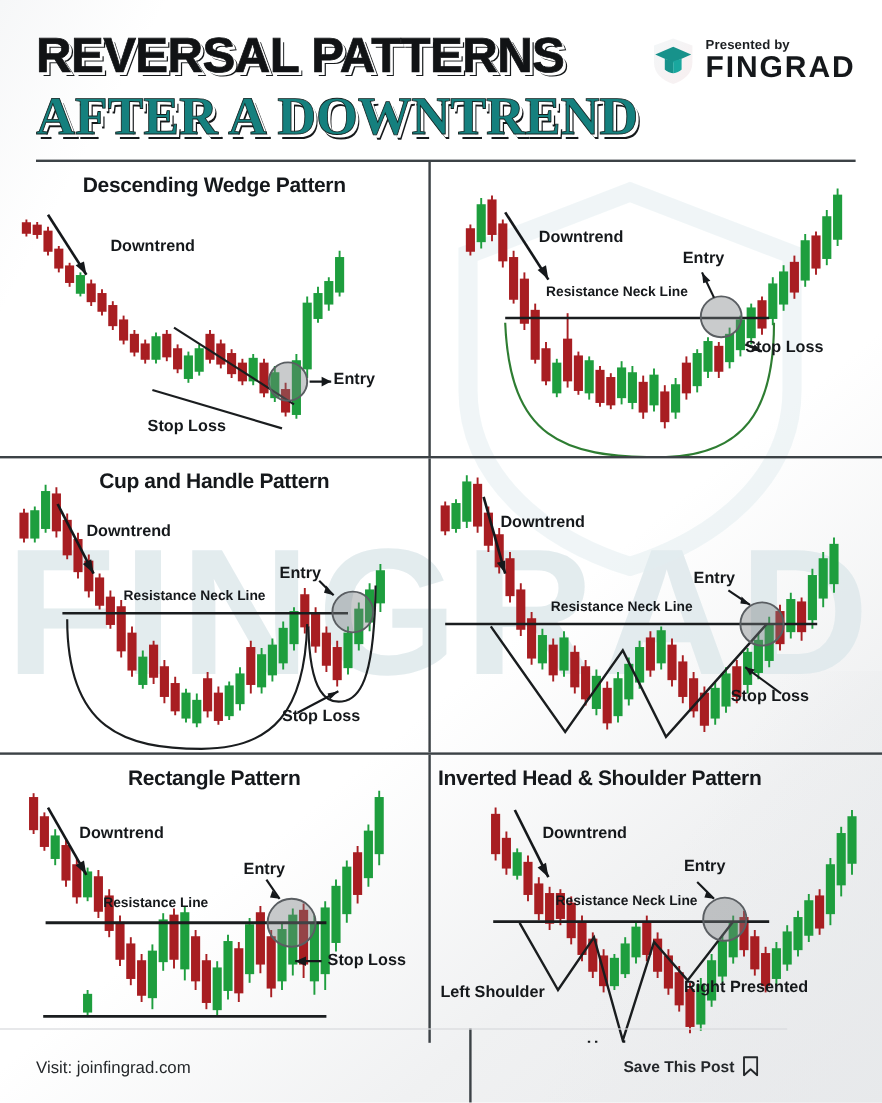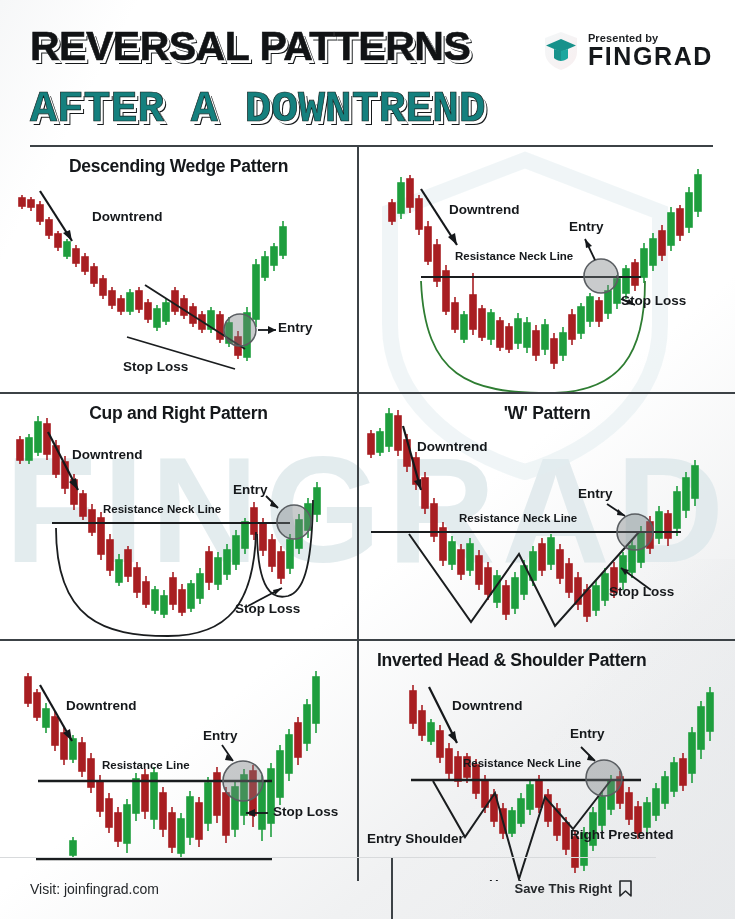--- a/index.html
+++ b/index.html
@@ -51,23 +51,23 @@
     color: #111315; font-family: "Liberation Sans", sans-serif;
     text-shadow: 2.5px 2.5px 0 #ffffff, 3.5px 3.5px 0 #16191b;
     -webkit-text-stroke: 0.6px #111315;
     white-space: nowrap;
   }
   .brand { display: flex; align-items: center; gap: 9px; padding-top: 5px; }
   .brand-text { line-height: 1.02; }
   .brand-pres { font-size: 11px; font-weight: 600; color: #1b1e21; letter-spacing: .1px; }
   .brand-name { font-size: 25px; font-weight: 700; color: #15181b; letter-spacing: 1.6px; }
   .title-sub {
-    margin-top: 16px;
+    margin-top: 4px;
     font-size: 45px; font-weight: 700; letter-spacing: -0.2px; line-height: 1;
-    color: #15807E; font-family: Liberation Mono, monospace;
+    color: #15807E; font-family: Liberation Serif, serif;
     text-shadow: 2.5px 2.5px 0 #ffffff, 3.5px 3.5px 0 #16191b;
     -webkit-text-stroke: 0.7px #14201f;
     white-space: nowrap;
   }
   .header-rule { margin: 13px 0 0 0; height: 2px; background: #3c4246; width: 100%; }
 
   
   .grid {
     position: relative; z-index: 2;
     margin-top: 0;
@@ -78,21 +78,21 @@
   }
   .vline { background: #3c4246; }
   .hline { background: #3c4246; grid-column: 1 / -1; }
   .panel { position: relative; overflow: hidden; }
   .panel-title {
     text-align: center; font-weight: 700; color: #15181b;
     font-size: 17.5px; letter-spacing: -0.3px; padding-top: 9px;
     font-family: "Liberation Sans", sans-serif;
     position: relative; z-index: 4;
   }
-  .panel-title.left-align { text-align: left; padding-left: 18px; }
+  .panel-title.left-align { text-align: left; padding-left: 6px; }
   .chart { position: absolute; inset: 0; }
   .lbl {
     position: absolute; font-weight: 700; color: #15181b;
     font-family: "Liberation Sans", sans-serif; z-index: 5; white-space: nowrap;
   }
   .lbl-md { font-size: 13.5px; }
   .lbl-sm { font-size: 11.5px; font-weight: 700; }
 
   
   .footer {
@@ -392,21 +392,21 @@
       </svg>
       <div class="lbl lbl-md" style="left:90px; top:55px;">Downtrend</div>
       <div class="lbl lbl-sm" style="left:96px; top:103px;">Resistance Neck Line</div>
       <div class="lbl lbl-md" style="left:210px; top:72px;">Entry</div>
       <div class="lbl lbl-md" style="left:262px; top:146px;">Stop Loss</div>
     </div>
 
     <div class="hline"></div>
 
     <div class="panel">
-      <div class="panel-title">Cup and Right Pattern</div>
+      <div class="panel-title">Cup and Handle Pattern</div>
       <svg class="chart" viewBox="0 0 357 245">
         <g stroke-width="1.6">
           <g stroke="#A81E22" fill="#A81E22">
             <line x1="20" y1="42" x2="20" y2="70"></line>
               <rect x="17" y="46" width="6" height="20"></rect>
           </g>
           <g stroke="#1E9E3E" fill="#1E9E3E">
             <line x1="29" y1="40" x2="29" y2="70"></line>
               <rect x="26" y="44" width="6" height="22"></rect>
             <line x1="38" y1="22" x2="38" y2="62"></line>
@@ -514,21 +514,20 @@
       </svg>
       <div class="lbl lbl-md" style="left:72px; top:53px;">Downtrend</div>
       <div class="lbl lbl-sm" style="left:103px; top:109px;">Resistance Neck Line</div>
       <div class="lbl lbl-md" style="left:233px; top:88px;">Entry</div>
       <div class="lbl lbl-md" style="left:235px; top:207px;">Stop Loss</div>
     </div>
 
     <div class="vline"></div>
 
     <div class="panel">
-      <div class="panel-title">'W' Pattern</div>
       <svg class="chart" viewBox="0 0 376 245">
         <g stroke-width="1.6">
           <g stroke="#A81E22" fill="#A81E22">
             <line x1="12" y1="36" x2="12" y2="64"></line>
               <rect x="9" y="40" width="6" height="20"></rect>
           </g>
           <g stroke="#1E9E3E" fill="#1E9E3E">
             <line x1="21" y1="34" x2="21" y2="62"></line>
               <rect x="18" y="38" width="6" height="20"></rect>
             <line x1="30" y1="14" x2="30" y2="58"></line>
@@ -656,20 +655,21 @@
       </svg>
       <div class="lbl lbl-md" style="left:58px; top:45px;">Downtrend</div>
       <div class="lbl lbl-sm" style="left:100px; top:118px;">Resistance Neck Line</div>
       <div class="lbl lbl-md" style="left:219px; top:92px;">Entry</div>
       <div class="lbl lbl-md" style="left:250px; top:190px;">Stop Loss</div>
     </div>
 
     <div class="hline"></div>
 
     <div class="panel">
+      <div class="panel-title">Rectangle Pattern</div>
       <svg class="chart" viewBox="0 0 357 240">
         <g stroke-width="1.6">
           <g stroke="#A81E22" fill="#A81E22">
             <line x1="28" y1="32" x2="28" y2="66"></line>
               <rect x="25" y="36" width="6" height="26"></rect>
             <line x1="37" y1="48" x2="37" y2="80"></line>
               <rect x="34" y="52" width="6" height="24"></rect>
           </g>
           <g stroke="#1E9E3E" fill="#1E9E3E">
             <line x1="46" y1="62" x2="46" y2="92"></line>
@@ -782,21 +782,21 @@
         <path d="M72 100 L63 92 L70 88 Z" fill="#15181b"></path>
 
         <circle cx="243" cy="140" r="20" fill="rgba(120,124,128,0.40)" stroke="#5a5e62" stroke-width="1.6"></circle>
         <path d="M233 120 L222 104" stroke="#15181b" stroke-width="1.8"></path>
         <path d="M233 120 L225 119 L227 113 Z" fill="#15181b"></path>
 
         <path d="M268 172 L246 172" stroke="#15181b" stroke-width="1.8"></path>
         <path d="M246 172 L255 168 L255 176 Z" fill="#15181b"></path>
       </svg>
       <div class="lbl lbl-md" style="left:66px; top:57px;">Downtrend</div>
-      <div class="lbl lbl-sm" style="left:102px; top:118px;">Resistance Line</div>
+      <div class="lbl lbl-sm" style="left:86px; top:118px;">Resistance Line</div>
       <div class="lbl lbl-md" style="left:203px; top:87px;">Entry</div>
       <div class="lbl lbl-md" style="left:273px; top:163px;">Stop Loss</div>
     </div>
 
     <div class="vline"></div>
 
     <div class="panel">
       <div class="panel-title left-align">Inverted Head &amp; Shoulder Pattern</div>
       <svg class="chart" viewBox="0 0 376 240">
         <g stroke-width="1.6">
@@ -897,32 +897,32 @@
         <path d="M70 46 L98 102" stroke="#15181b" stroke-width="2.2" fill="none"></path>
         <path d="M98 102 L89 94 L96 90 Z" fill="#15181b"></path>
 
         <circle cx="245" cy="137" r="18" fill="rgba(120,124,128,0.40)" stroke="#5a5e62" stroke-width="1.6"></circle>
         <path d="M236 120 L222 106" stroke="#15181b" stroke-width="1.8"></path>
         <path d="M236 120 L228 119 L230 113 Z" fill="#15181b"></path>
       </svg>
       <div class="lbl lbl-md" style="left:93px; top:57px;">Downtrend</div>
       <div class="lbl lbl-sm" style="left:104px; top:116px;">Resistance Neck Line</div>
       <div class="lbl lbl-md" style="left:211px; top:85px;">Entry</div>
-      <div class="lbl lbl-md" style="left:8px; top:190px;">Entry Shoulder</div>
+      <div class="lbl lbl-md" style="left:8px; top:190px;">Left Shoulder</div>
       <div class="lbl lbl-md" style="left:211px; top:186px;">Right Presented</div>
       <div class="lbl lbl-md" style="left:130px; top:236px;">Head</div>
     </div>
 
   </div>
 
   <div class="footer-vdiv"></div>
 
   <div class="footer">
     <div class="footer-visit">Visit: joinfingrad.com</div>
     <div class="footer-save">
-      <span>Save This Right</span>
+      <span>Save This Post</span>
       <svg width="13" height="17" viewBox="0 0 13 17">
         <path d="M1 1 L12 1 L12 16 L6.5 11 L1 16 Z" fill="none" stroke="#25282b" stroke-width="1.6" stroke-linejoin="round"></path>
       </svg>
     </div>
   </div>
 
 </div>
 
 </body></html>

